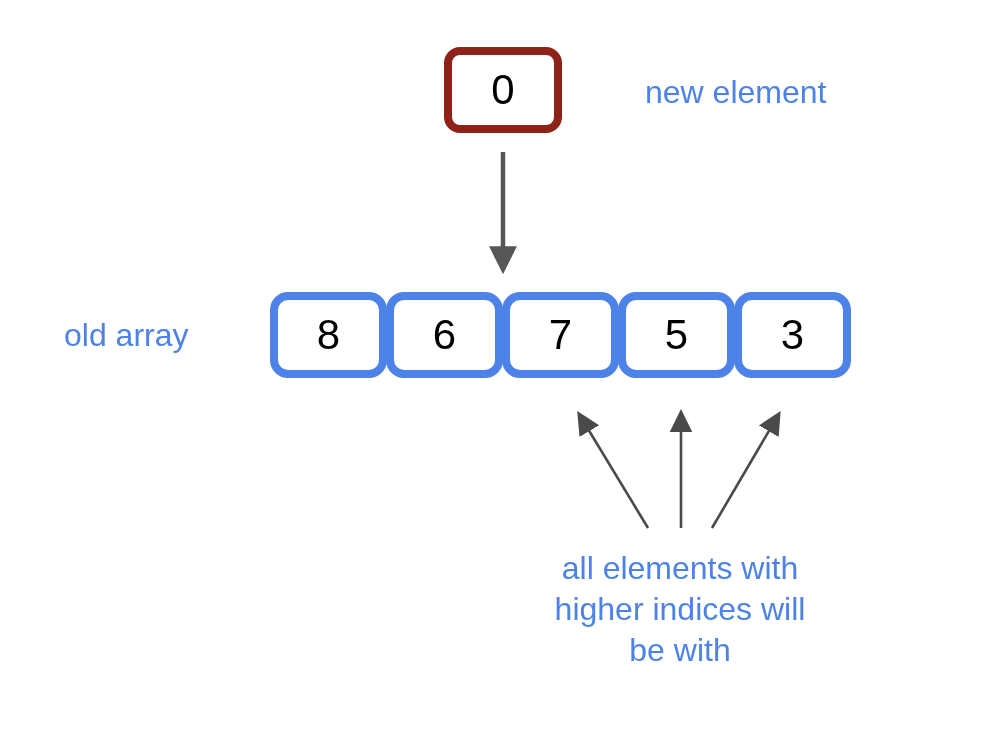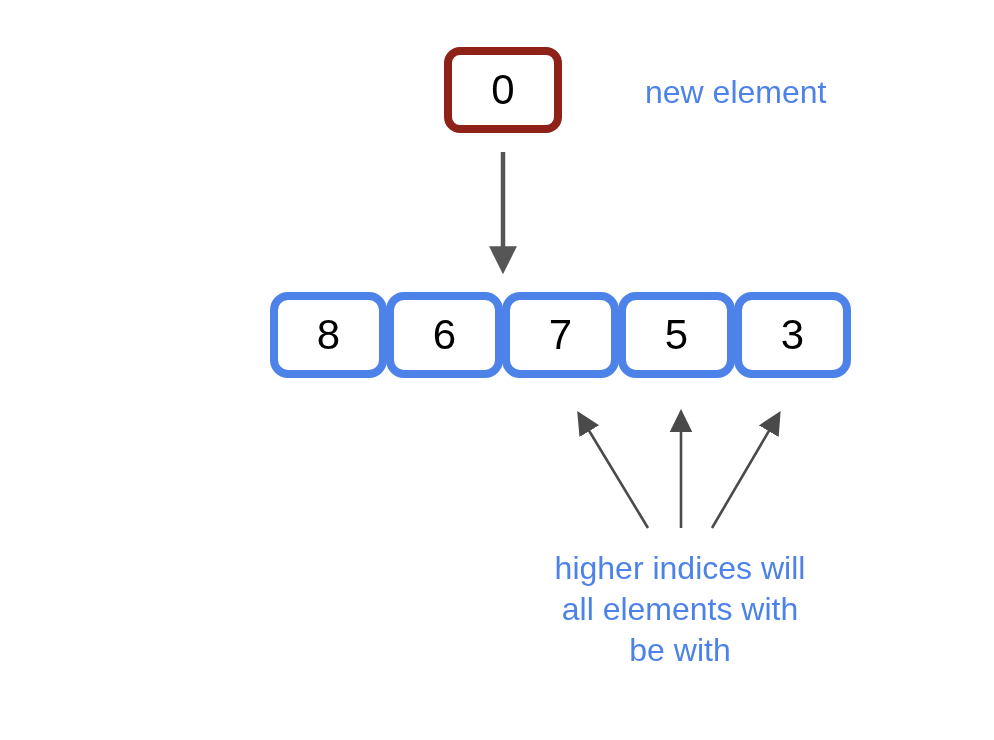--- a/index.html
+++ b/index.html
@@ -135,38 +135,39 @@
       <line x1="712" y1="528" x2="773" y2="424" stroke="#4a4a4a" stroke-width="2.6" marker-end="url(#head-thin)"></line>
     </g>
   </svg>
 
   <div id="new-element-box">
     <span class="cell-value">0</span>
   </div>
 
   <div id="new-element-label" class="blue-label">new element</div>
 
+  <div id="old-array-label" class="blue-label">old array</div>
 
   <div id="old-array">
     <div class="array-cell">
       <span class="cell-value">8</span>
     </div>
     <div class="array-cell">
       <span class="cell-value">6</span>
     </div>
     <div class="array-cell">
       <span class="cell-value">7</span>
     </div>
     <div class="array-cell">
       <span class="cell-value">5</span>
     </div>
     <div class="array-cell">
       <span class="cell-value">3</span>
     </div>
   </div>
 
   <div id="moved-caption">
+    <div>all elements with</div>
     <div>higher indices will</div>
-    <div>all elements with</div>
     <div>be with</div>
   </div>
 
 </div>
 
 </body></html>

